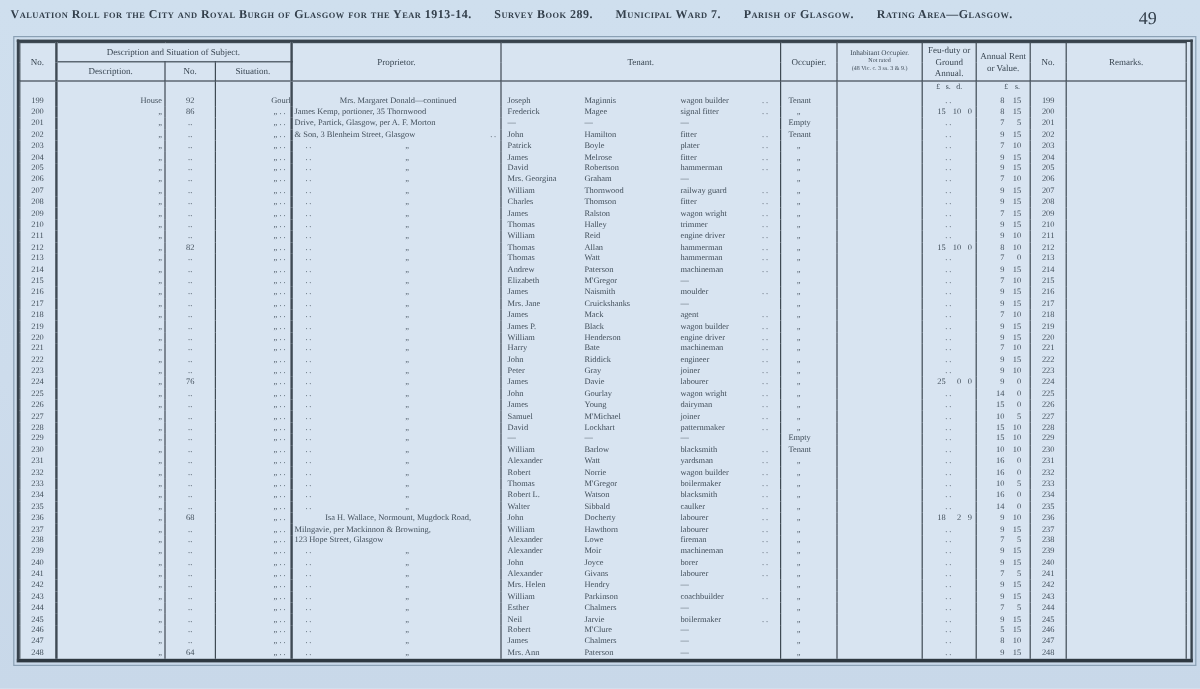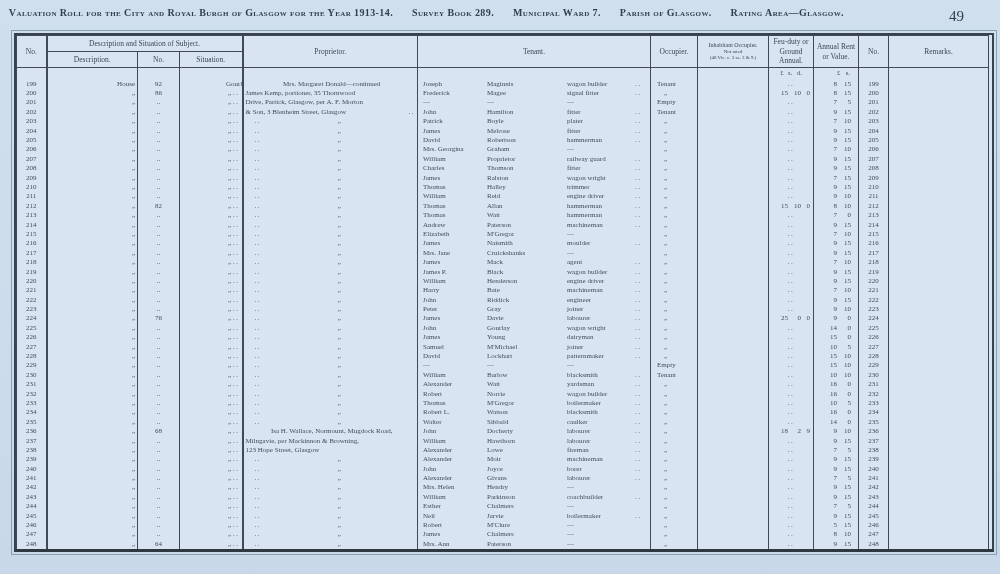--- a/index.html
+++ b/index.html
@@ -472,21 +472,21 @@
           <td class="c-prop bl2">
             <div class="fx sb trio">
               <span class="dots">..</span>
               <span class="dit">„</span>
               <span class="dots">..</span>
             </div>
           </td>
           <td class="c-ten">
             <div class="fx">
               <span class="tf">William</span>
-              <span class="ts">Proprietor</span>
+              <span class="ts">Thornwood</span>
               <span class="to">railway guard</span>
               <span class="dots w">..</span>
             </div>
           </td>
           <td class="c-occ od">„</td>
           <td class="c-inh"></td>
           <td class="c-feu">
             <div class="fx feu-ctr">
               <span class="dots">..</span>
             </div>

